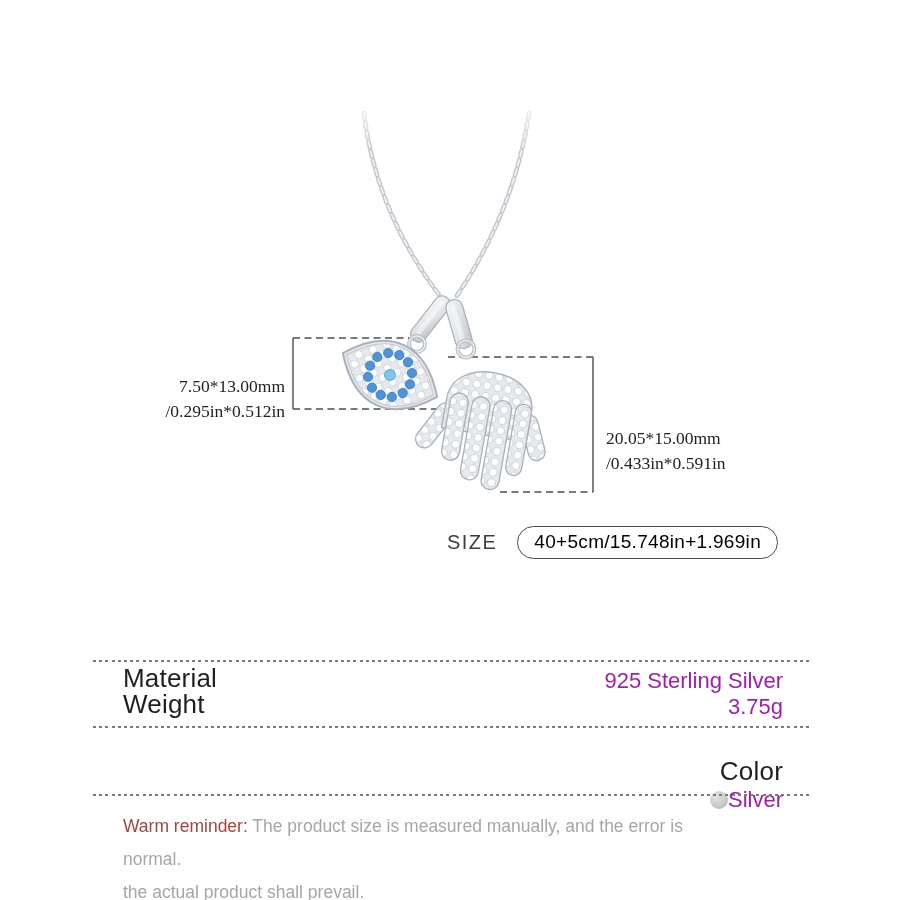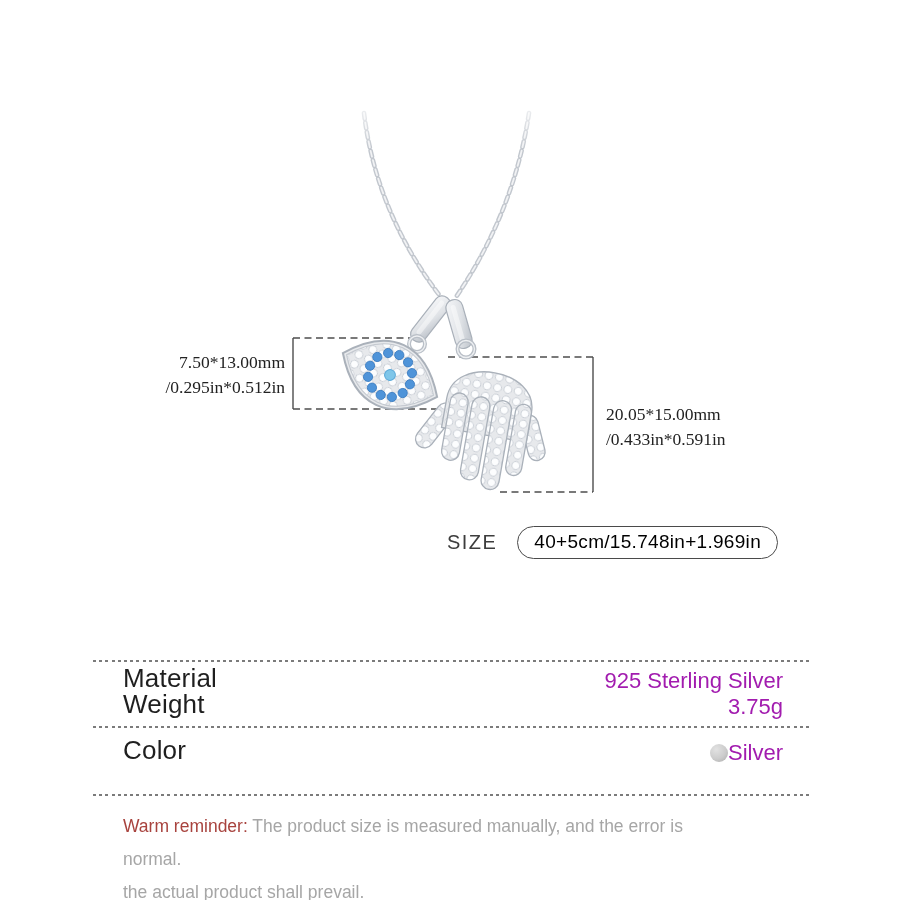--- a/index.html
+++ b/index.html
@@ -6,21 +6,21 @@
   .stage{
     position:relative;width:900px;height:900px;background:#ffffff;overflow:hidden;
     font-family:"Liberation Sans",sans-serif;
   }
   svg.necklace{position:absolute;left:0;top:0;}
 
   
   .annot{
     position:absolute;
     font-family:"Liberation Serif",serif;
-    font-size:17.5px;line-height:25px;color:#222222;
+    font-size:17.5px;line-height:25px;color:#222222;margin-top:24px;
   }
   .annot-left{left:100px;top:350px;width:185px;text-align:right;}
   .annot-right{left:606px;top:402px;width:200px;text-align:left;}
 
   
   .size-row{
     position:absolute;top:526px;right:122px;
     display:flex;align-items:center;gap:20px;
   }
   .size-label{
@@ -33,21 +33,21 @@
   }
 
   
   .spec-row{
     position:absolute;left:93px;width:717px;height:30px;
     display:flex;justify-content:space-between;align-items:flex-end;
     box-sizing:border-box;padding-left:30px;padding-right:27px;
   }
   .row-material{top:624px;margin-top:40px;}
   .row-weight{top:690px;}
-  .row-color{top:736px;}
+  .row-color{top:756px;flex-direction:column;}
   .spec-label{font-size:26px;color:#1f1f1f;letter-spacing:0.2px;}
   .spec-value{font-size:22px;color:#a21caf;}
   .color-value{display:flex;align-items:center;}
   .swatch{
     width:18px;height:18px;border-radius:50%;
     background:radial-gradient(circle at 35% 30%, #e2e2e2 0%, #cccccc 55%, #a9a9a9 100%);
     display:inline-block;
   }
   .sep{
     position:absolute;left:93px;width:717px;height:2px;

